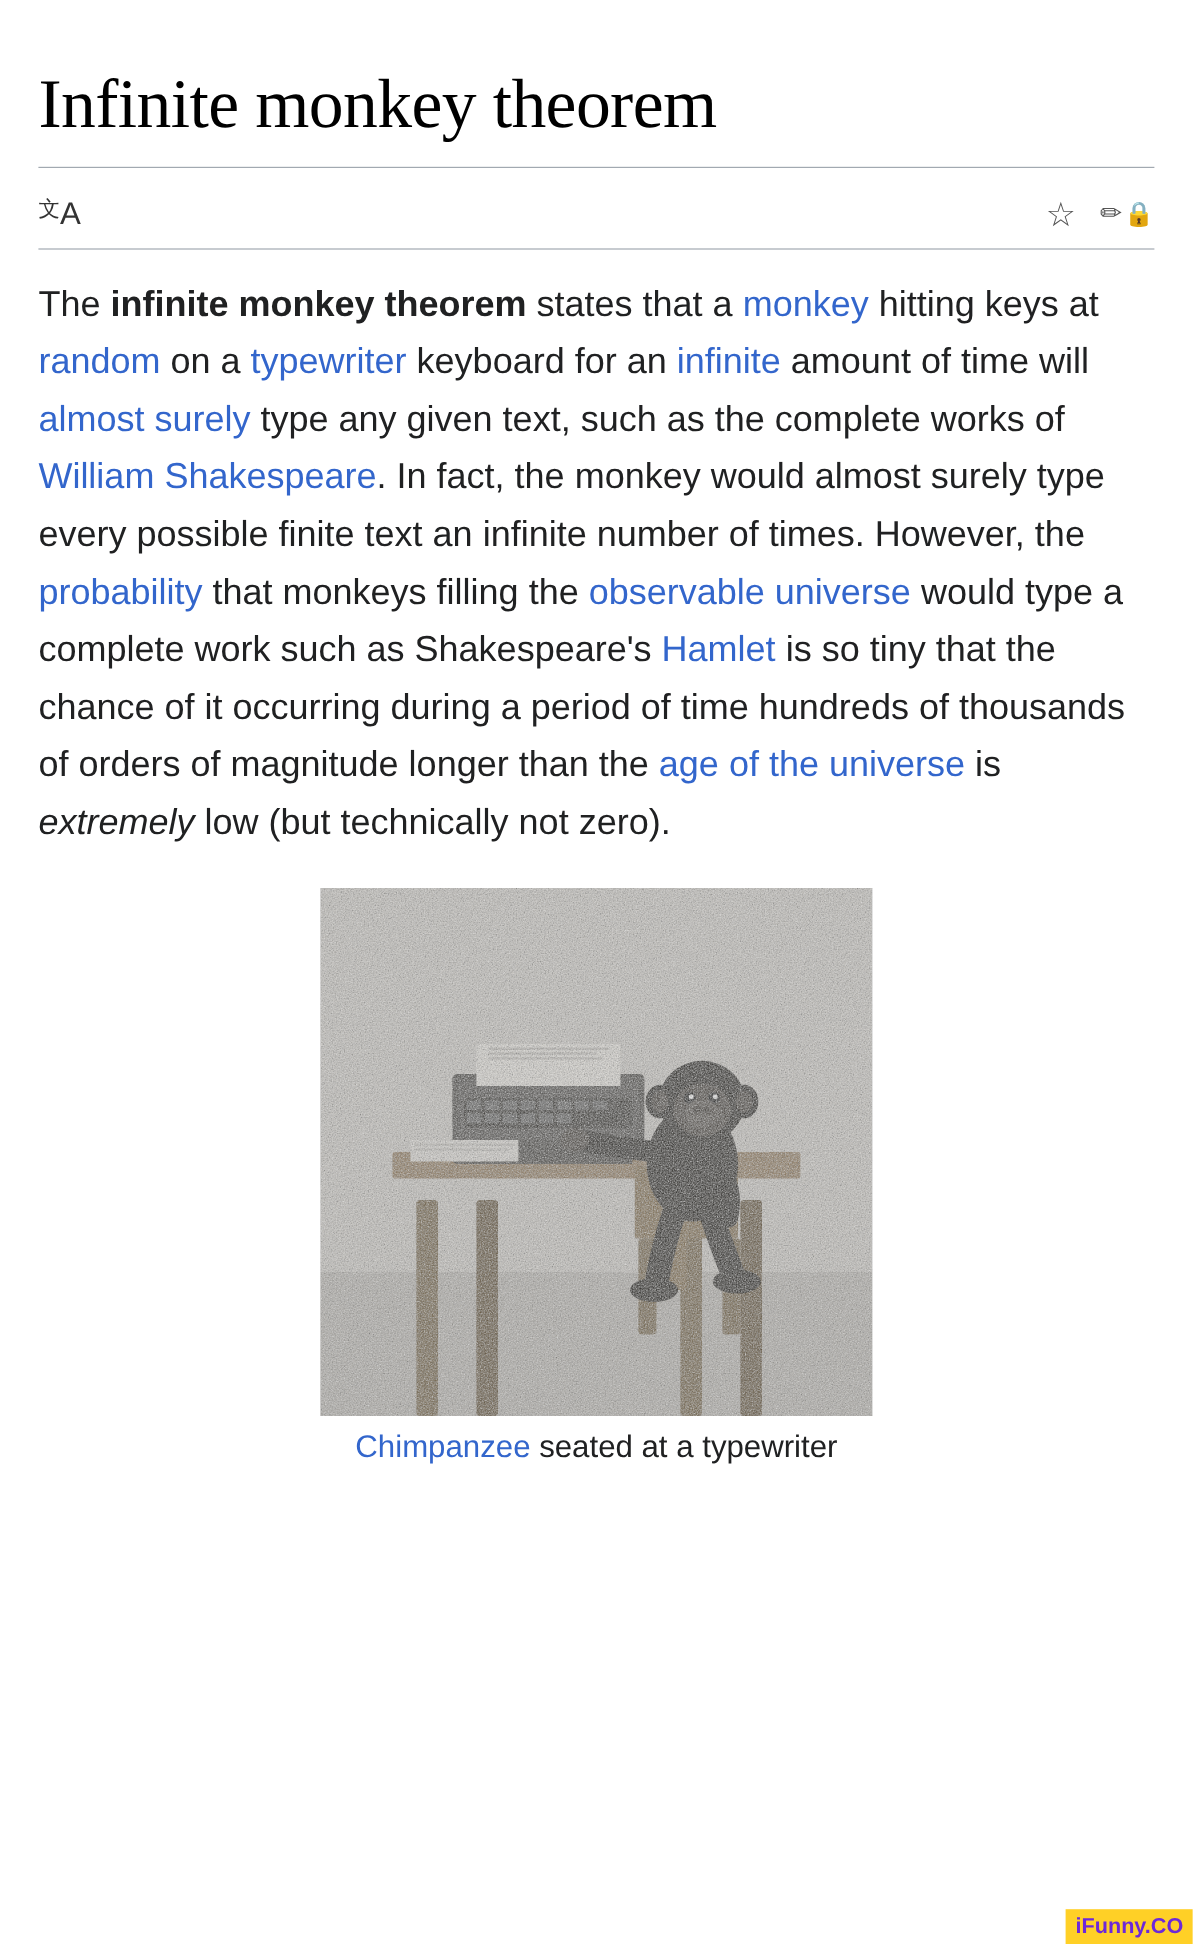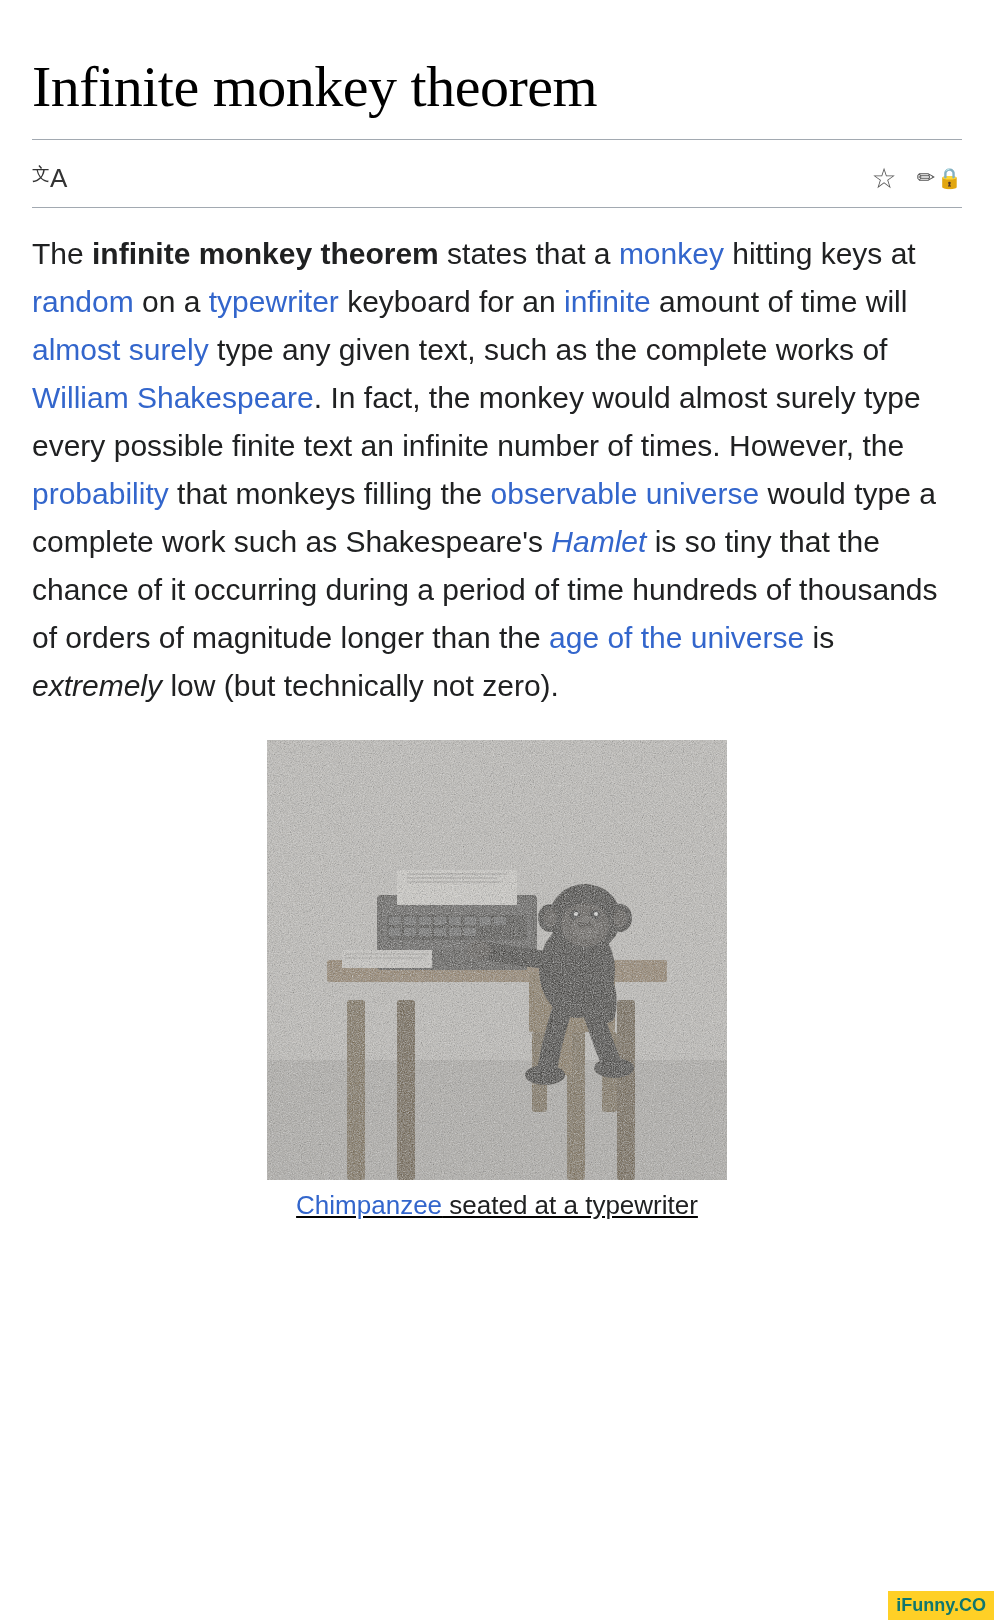--- a/index.html
+++ b/index.html
@@ -108,30 +108,28 @@
 
     .link {
       color: #3366cc;
       text-decoration: none;
       text-align: right;
     }
 
     .link-italic {
       color: #3366cc;
       text-decoration: none;
-      font-style: italic;
     }
 
     .image-container {
       display: flex;
       flex-direction: column;
       align-items: center;
       margin: 30px auto 20px auto;
       width: 460px;
-      text-decoration: underline;
     }
 
     .article-image {
       width: 460px;
       height: 440px;
       background: #c8c8c8;
       position: relative;
       overflow: hidden;
     }
 
@@ -146,21 +144,21 @@
       font-size: 26px;
       color: #202122;
       text-align: center;
     }
 
     .ifunny-watermark {
       position: absolute;
       bottom: 0;
       right: 0;
       background: rgba(255, 200, 0, 0.85);
-      color: #0f766e;
+      color: #6d28d9;
       font-size: 18px;
       padding: 4px 8px;
       font-weight: bold;
       text-align: center;
     }
   </style>
 </head>
 <body>
 
 <div class="page-container">

